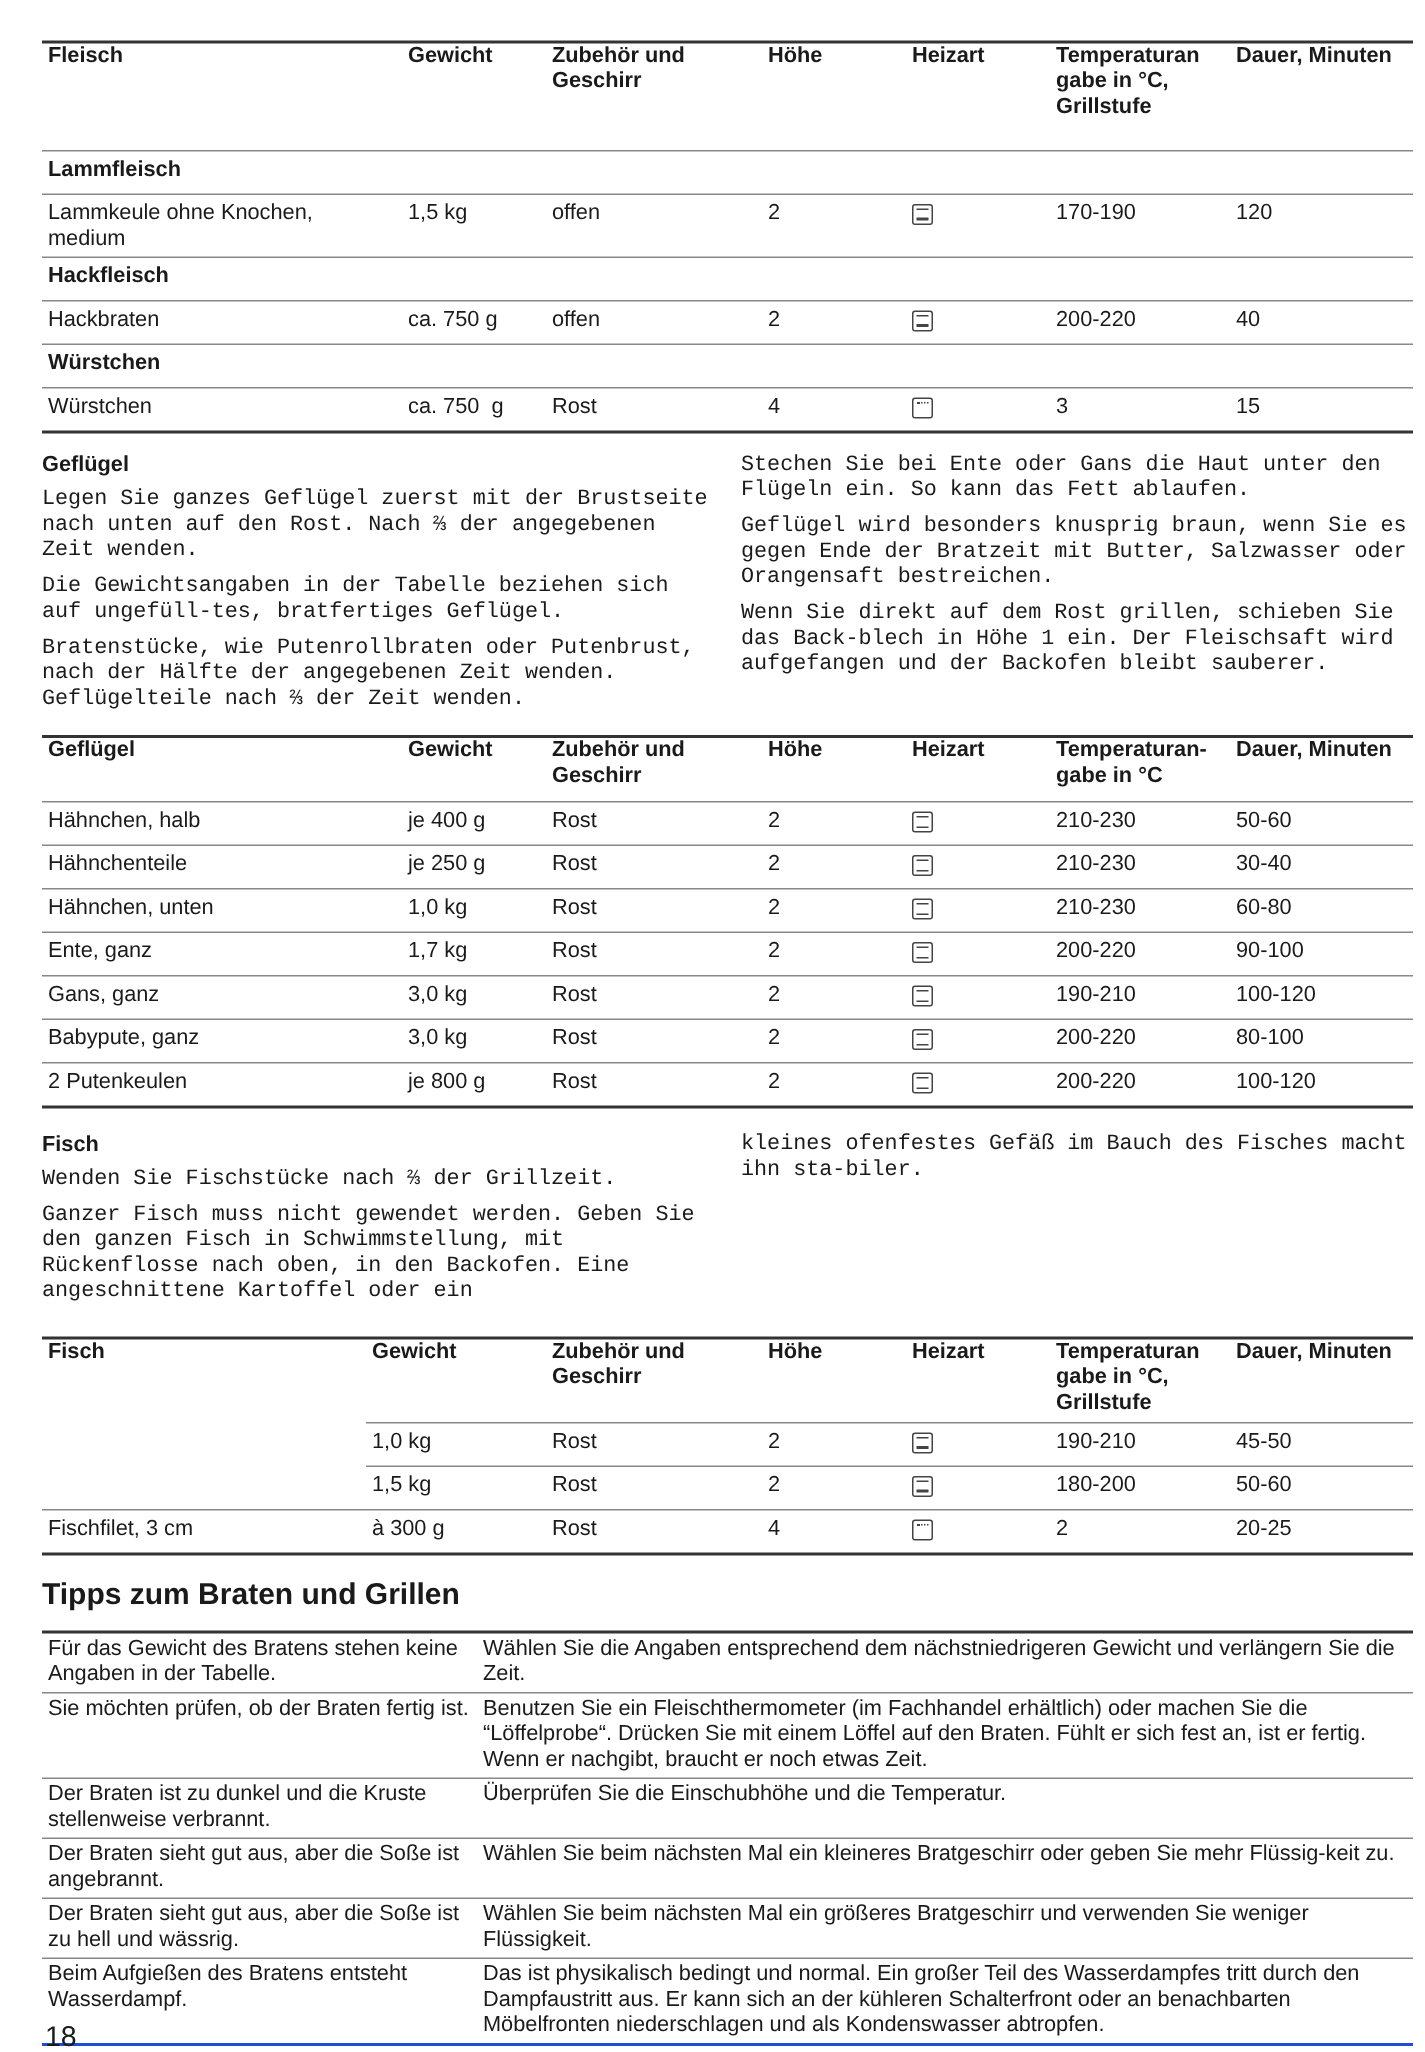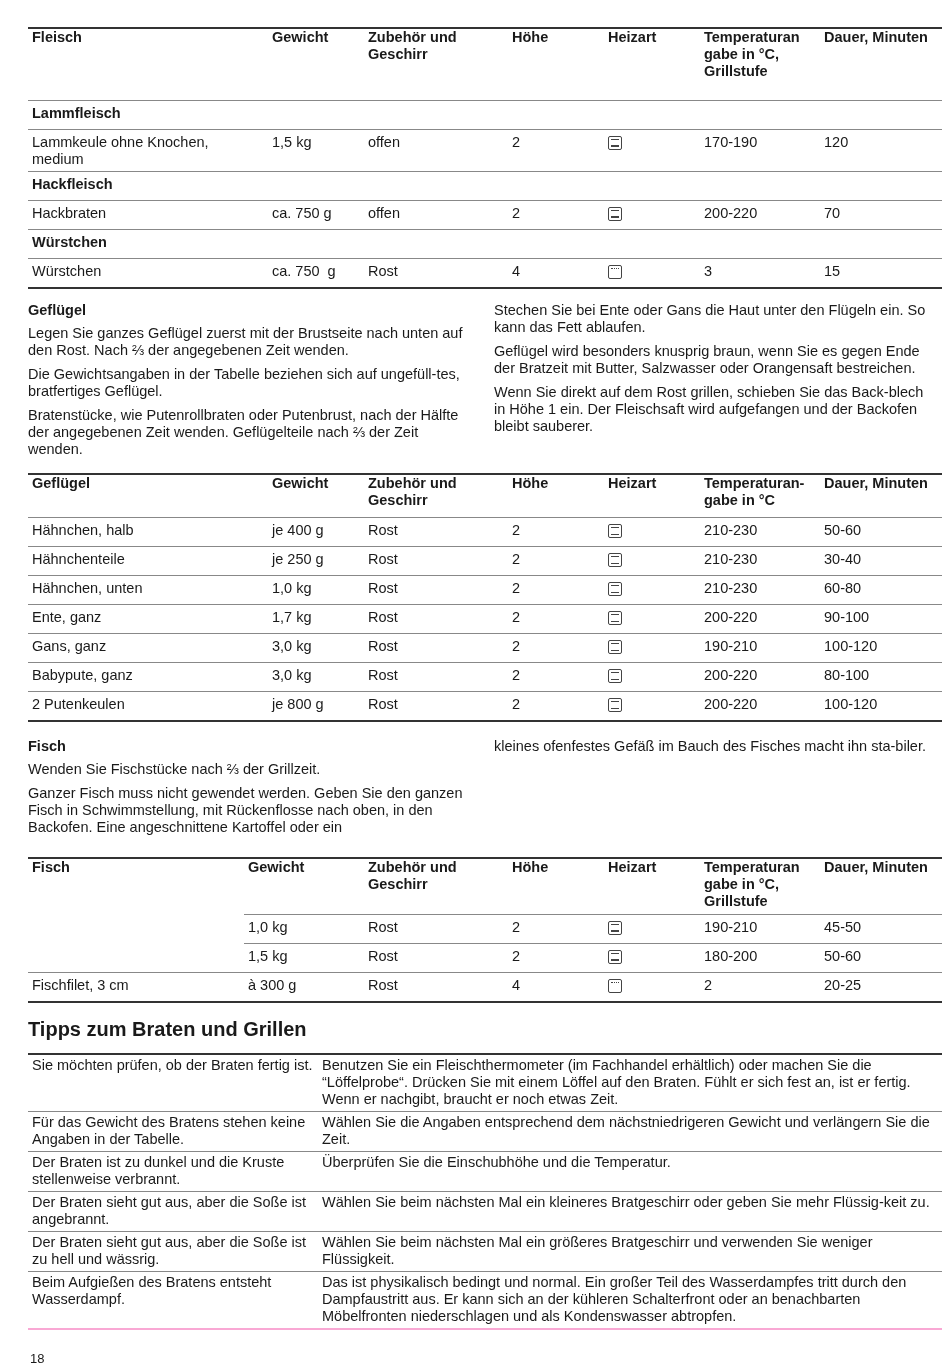--- a/index.html
+++ b/index.html
@@ -21,28 +21,28 @@
     position: relative; top: 2px; box-sizing: border-box;
   }
   .icon-heat::before, .icon-heat::after { content: ""; position: absolute; left: 2px; right: 2px; height: 1.3px; background: #444; }
   .icon-heat::before { top: 2px; }
   .icon-heat::after { bottom: 2px; }
   .icon-grill::before { content: ""; position: absolute; left: 2px; right: 2px; top: 2px; height: 2px;
     border-top: 1.3px dotted #444; }
   .text-cols { display: flex; justify-content: space-between; margin: 13px 0 0 0; }
   .text-col { width: 448px; font-size: 14.5px; line-height: 17px; }
   .text-col h3 { margin: 0 0 6px 0; font-size: 14.5px; font-weight: bold; }
-  .text-col p { margin: 0 4px 7px 0; }
+  .text-col p { margin: 0 4px 7px 0; font-family: Liberation Mono, monospace; }
   .tipps-title { font-size: 20px; font-weight: bold; margin: 18px 0 15px 0; }
   table.tips { width: 914px; border-collapse: collapse; table-layout: fixed; }
   table.tips td { vertical-align: top; padding: 2px 4px 3px 4px; font-size: 14.5px; line-height: 17px; }
   table.tips tr { border-top: 1.5px solid #888; }
   table.tips tr:first-child { border-top: 2px solid #333; }
-  table.tips tr:last-child { border-bottom: 2px solid #f9a8d4; }
-  .pagenum { position: absolute; left: 30px; top: 1350px; font-size: 13px; }
+  table.tips tr:last-child { border-bottom: 2px solid #1d4ed8; }
+  .pagenum { position: absolute; left: 30px; top: 1350px; font-size: 19px; }
 </style>
 </head>
 <body>
 
 <div class="page">
 
   <table class="grid">
     <colgroup>
         <col style="width:240px">
         <col style="width:96px">
@@ -79,21 +79,21 @@
       <tr class="group">
           <td colspan="7">Hackfleisch</td>
         </tr>
       <tr>
         <td>Hackbraten</td>
         <td>ca. 750 g</td>
         <td>offen</td>
         <td>2</td>
         <td><span class="icon-heat"></span></td>
         <td>200-220</td>
-        <td>70</td>
+        <td>40</td>
       </tr>
       <tr class="group">
           <td colspan="7">Würstchen</td>
         </tr>
       <tr>
         <td>Würstchen</td>
         <td style="white-space:pre">ca. 750  g</td>
         <td>Rost</td>
         <td>4</td>
         <td><span class="icon-grill"></span></td>
@@ -269,26 +269,26 @@
   </table>
 
   <div class="tipps-title">Tipps zum Braten und Grillen</div>
   <table class="tips">
     <colgroup>
         <col style="width:290px">
         <col style="width:624px">
       </colgroup>
     <tbody>
         <tr>
+          <td>Für das Gewicht des Bratens stehen keine Angaben in der Tabelle.</td>
+          <td>Wählen Sie die Angaben entsprechend dem nächstniedrigeren Gewicht und verlängern Sie die Zeit.</td>
+        </tr>
+    <tr>
           <td>Sie möchten prüfen, ob der Braten fertig ist.</td>
           <td>Benutzen Sie ein Fleischthermometer (im Fachhandel erhältlich) oder machen Sie die “Löffelprobe“. Drücken Sie mit einem Löffel auf den Braten. Fühlt er sich fest an, ist er fertig. Wenn er nachgibt, braucht er noch etwas Zeit.</td>
-        </tr>
-    <tr>
-          <td>Für das Gewicht des Bratens stehen keine Angaben in der Tabelle.</td>
-          <td>Wählen Sie die Angaben entsprechend dem nächstniedrigeren Gewicht und verlängern Sie die Zeit.</td>
         </tr>
     <tr>
           <td>Der Braten ist zu dunkel und die Kruste stellenweise verbrannt.</td>
           <td>Überprüfen Sie die Einschubhöhe und die Temperatur.</td>
         </tr>
     <tr>
           <td>Der Braten sieht gut aus, aber die Soße ist angebrannt.</td>
           <td>Wählen Sie beim nächsten Mal ein kleineres Bratgeschirr oder geben Sie mehr Flüssig-keit zu.</td>
         </tr>
     <tr>

